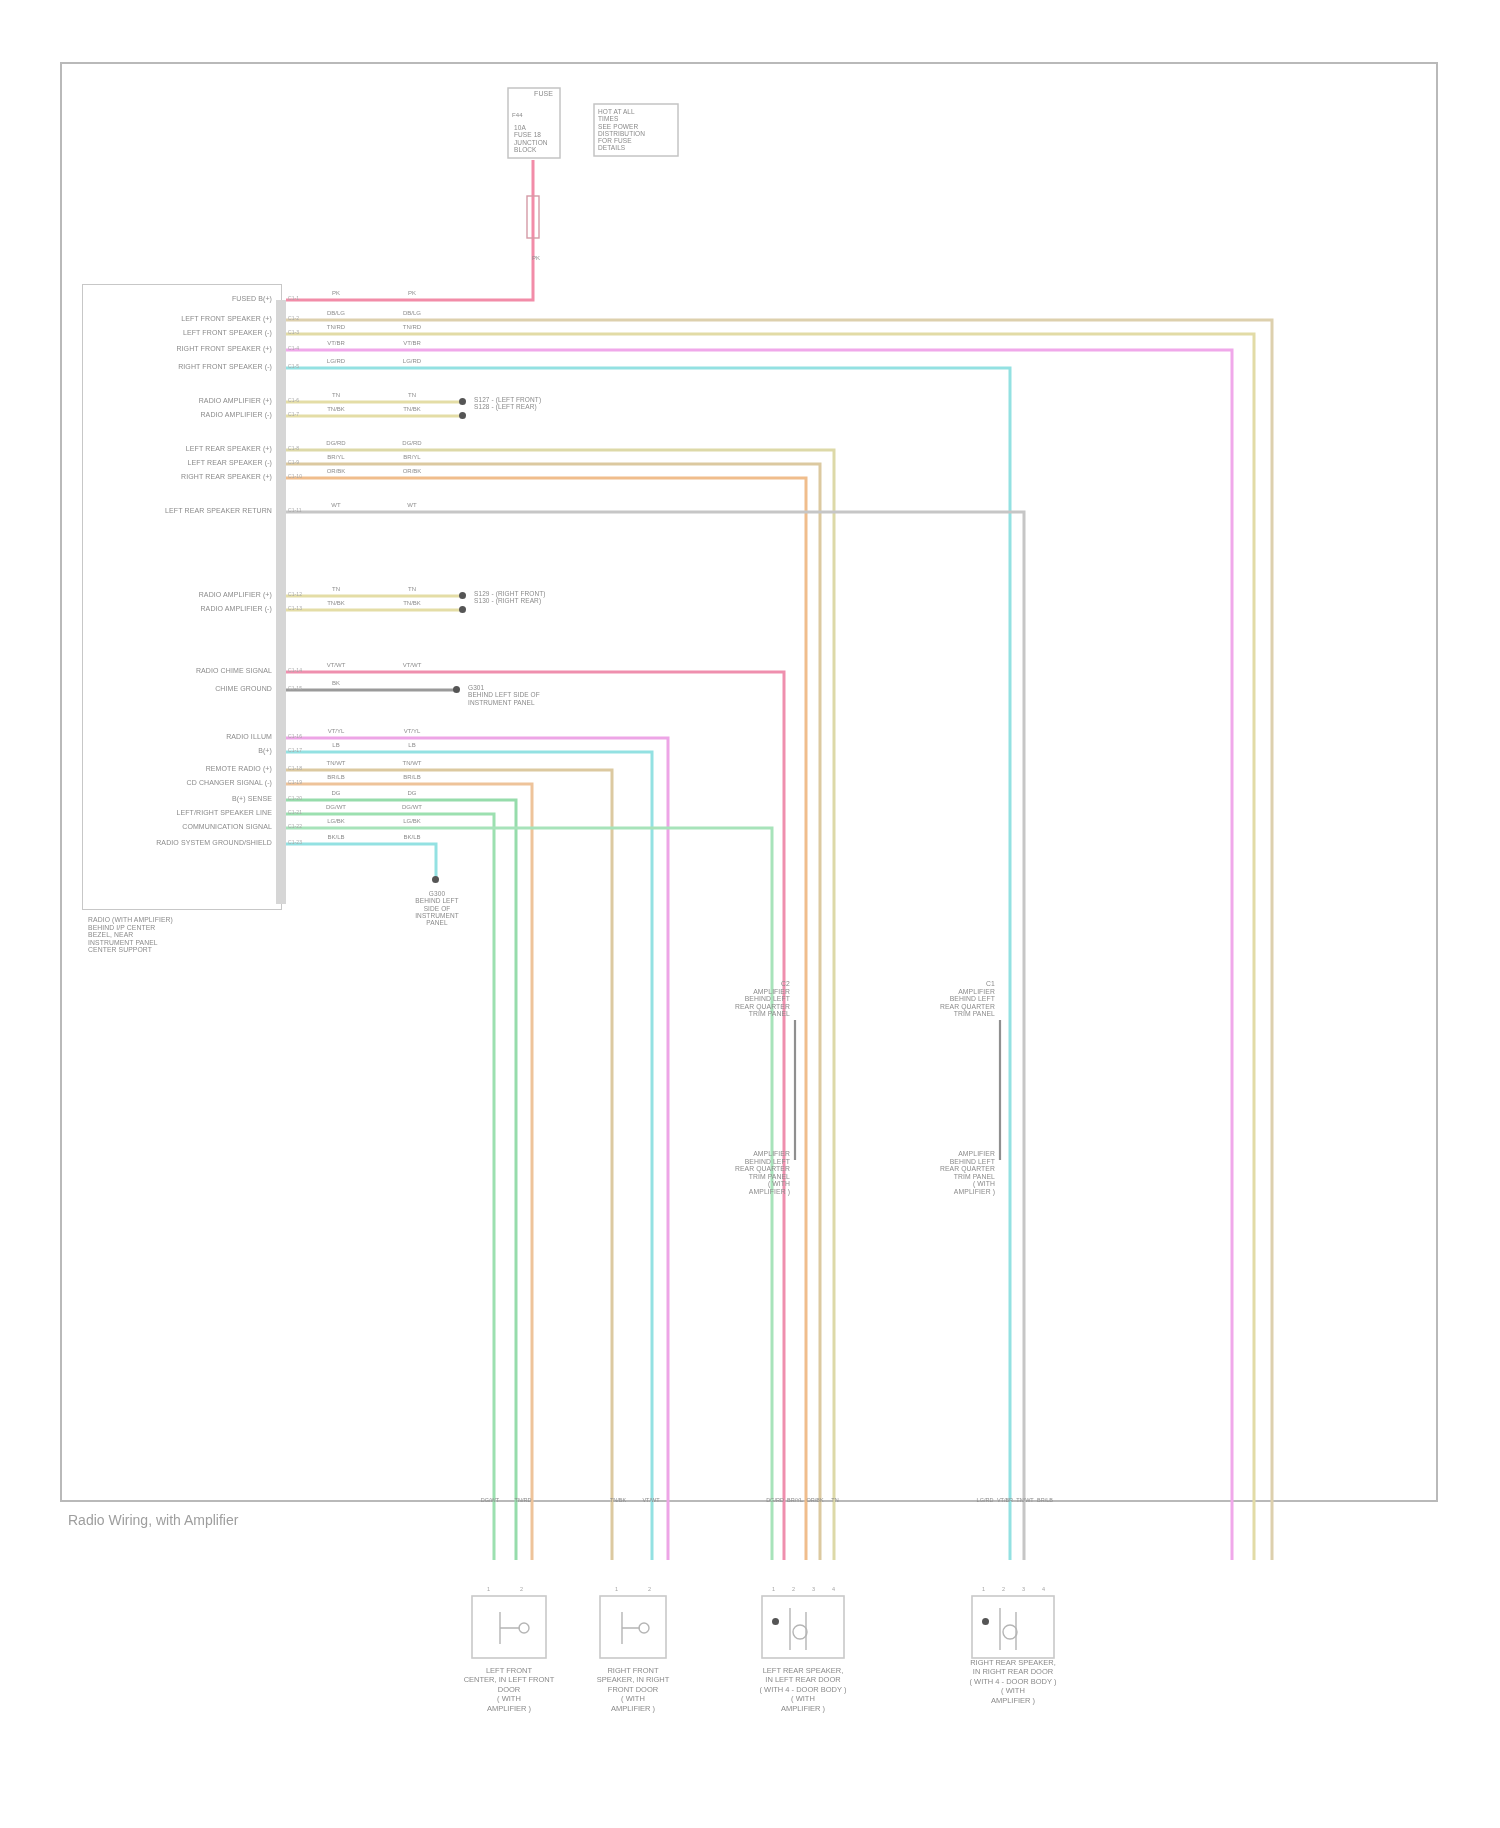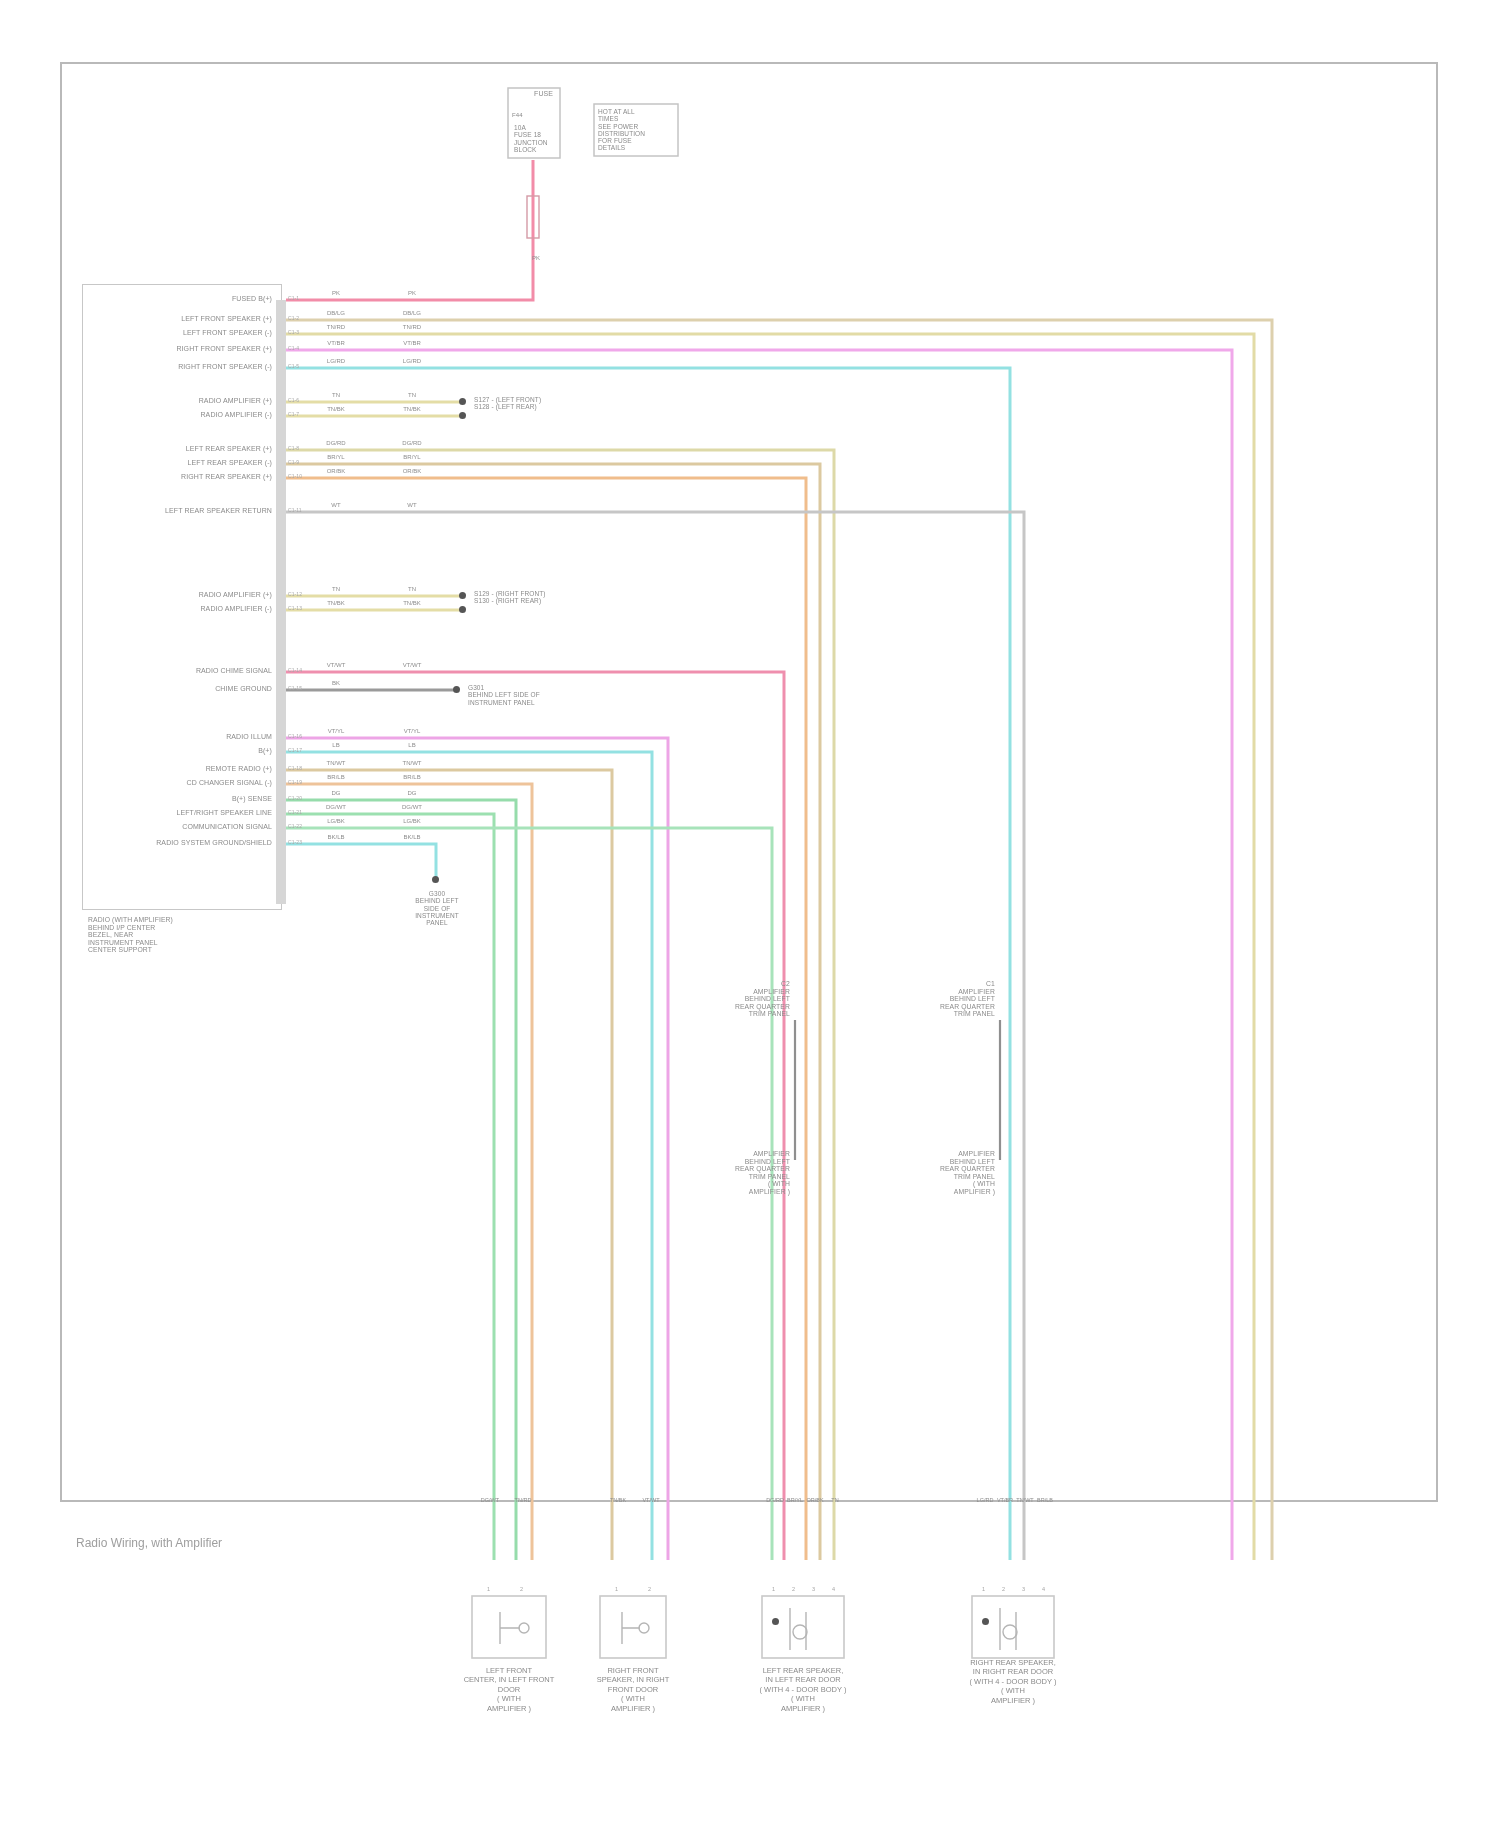--- a/index.html
+++ b/index.html
@@ -19,21 +19,21 @@
   .wlbl{position:absolute;font-size:6px;color:#8d8d8d;white-space:pre;
         transform:translate(-50%,-50%);text-align:center;}
   .dot{position:absolute;width:7px;height:7px;border-radius:50%;background:#555;}
 
   
   #module{position:absolute;left:82px;top:284px;width:200px;height:626px;
           border:1.5px solid #c7c7c7;box-sizing:border-box;background:#fff;}
   #modrail{position:absolute;left:276px;top:300px;width:10px;height:604px;background:#d6d6d6;}
 
   
-  #footer{position:absolute;left:76px;top:1512px;font-size:12px;color:#9e9e9e;margin-top:24px;}
+  #footer{position:absolute;left:68px;top:1512px;font-size:14px;color:#9e9e9e;}
   .cap{position:absolute;text-align:center;font-size:7.5px;color:#8a8a8a;
        line-height:1.25;transform:translateX(-50%);white-space:pre;}
 </style>
 </head>
 <body>
 
 <div id="page">
   <div id="frame"></div>
 
   <svg id="wires" width="1500" height="1828" style="position:absolute;left:0;top:0;">

